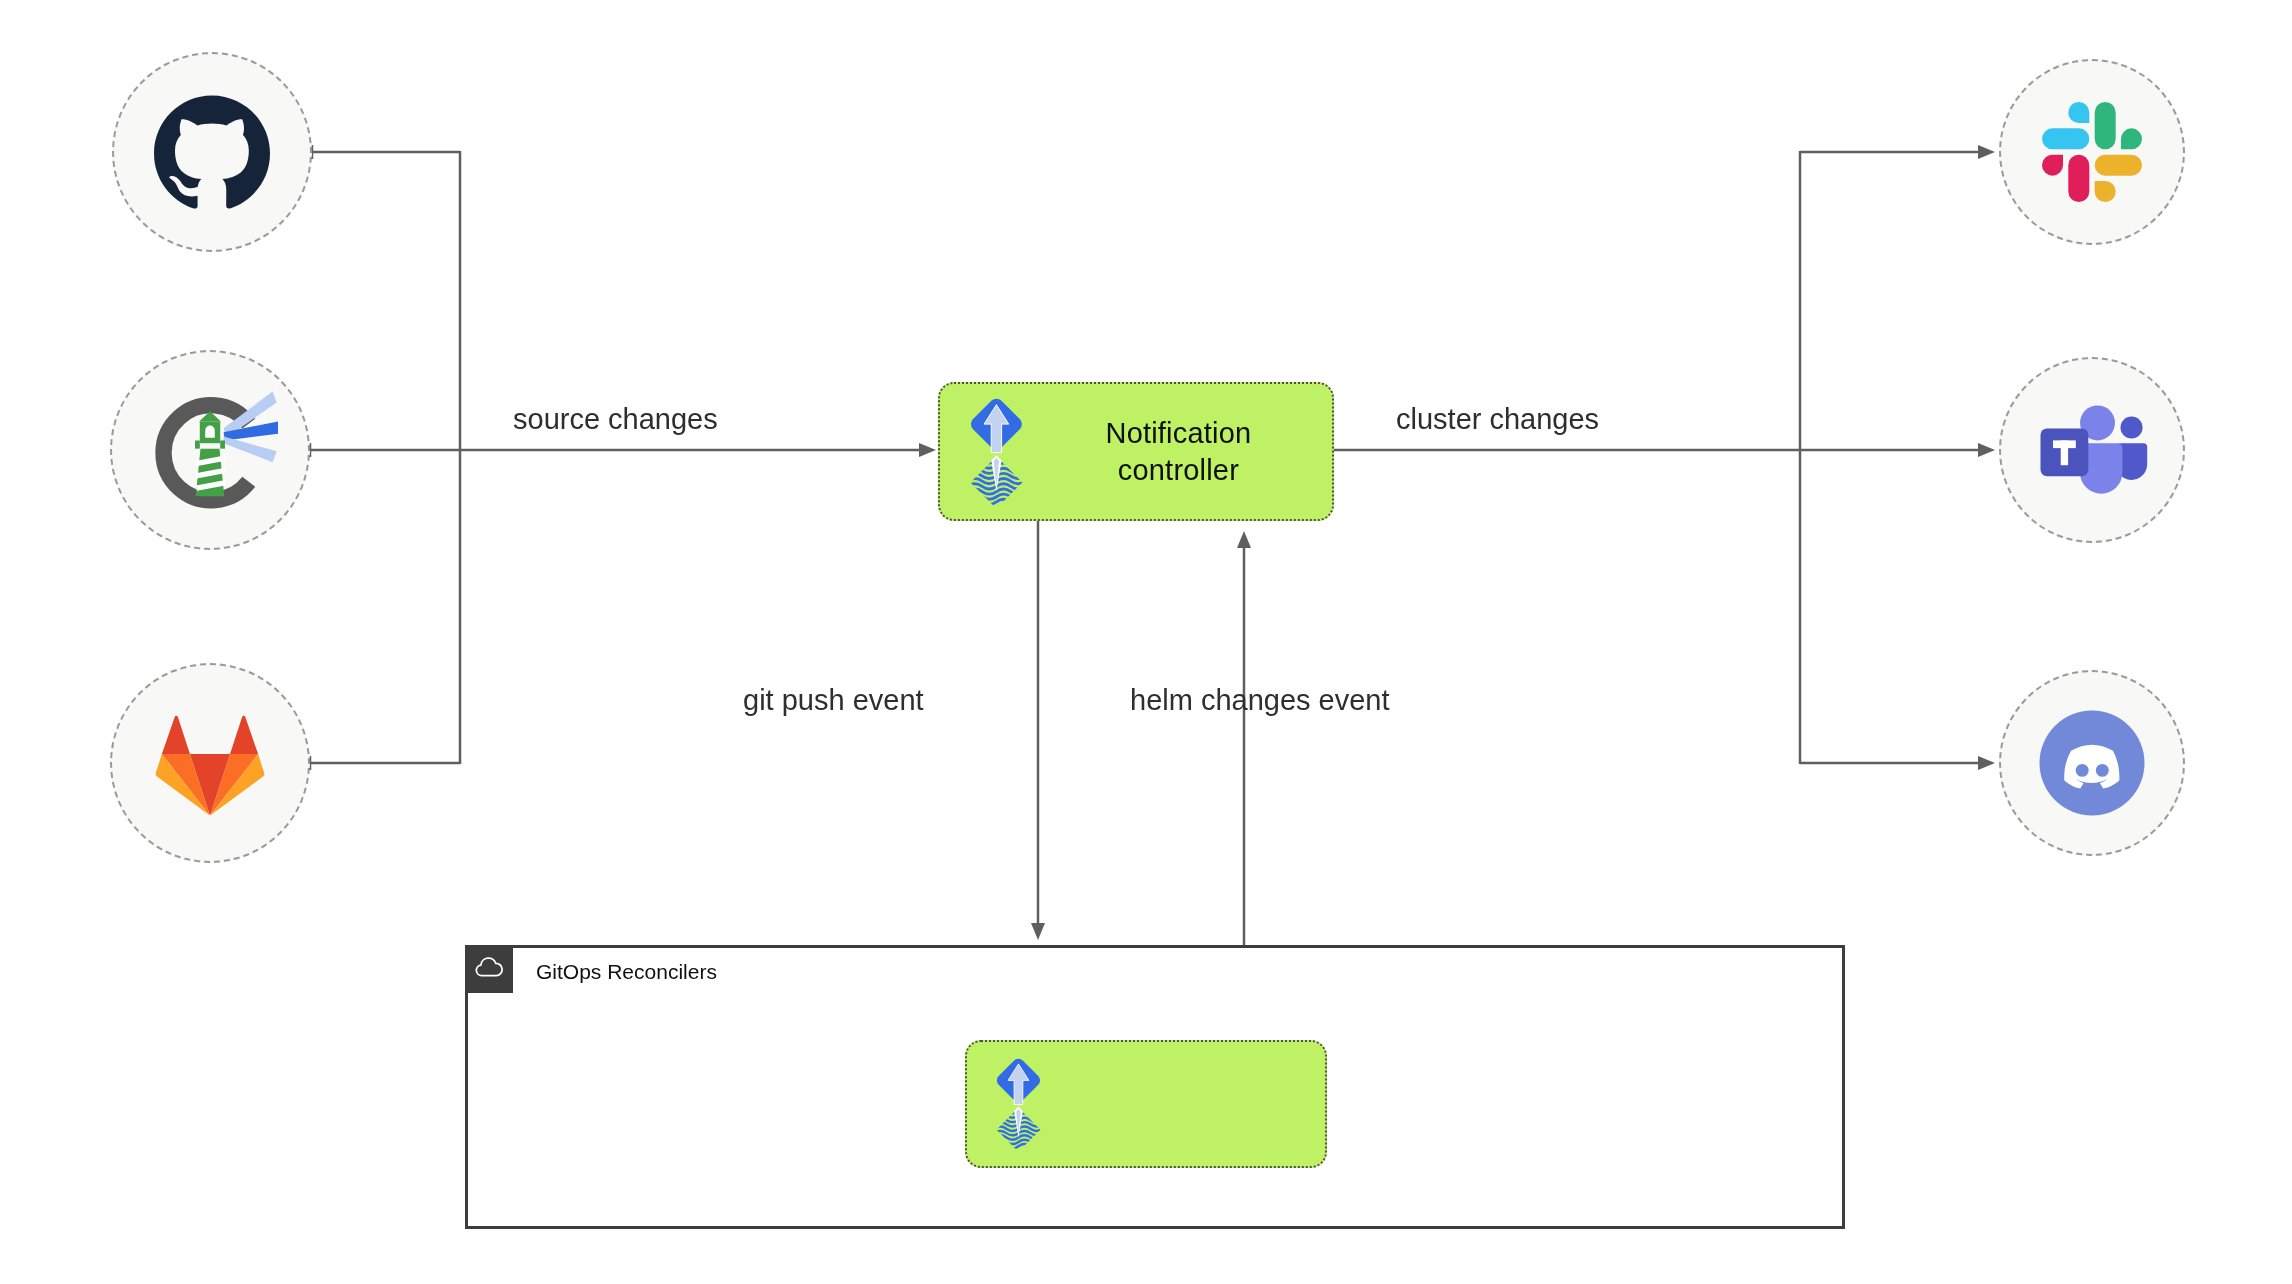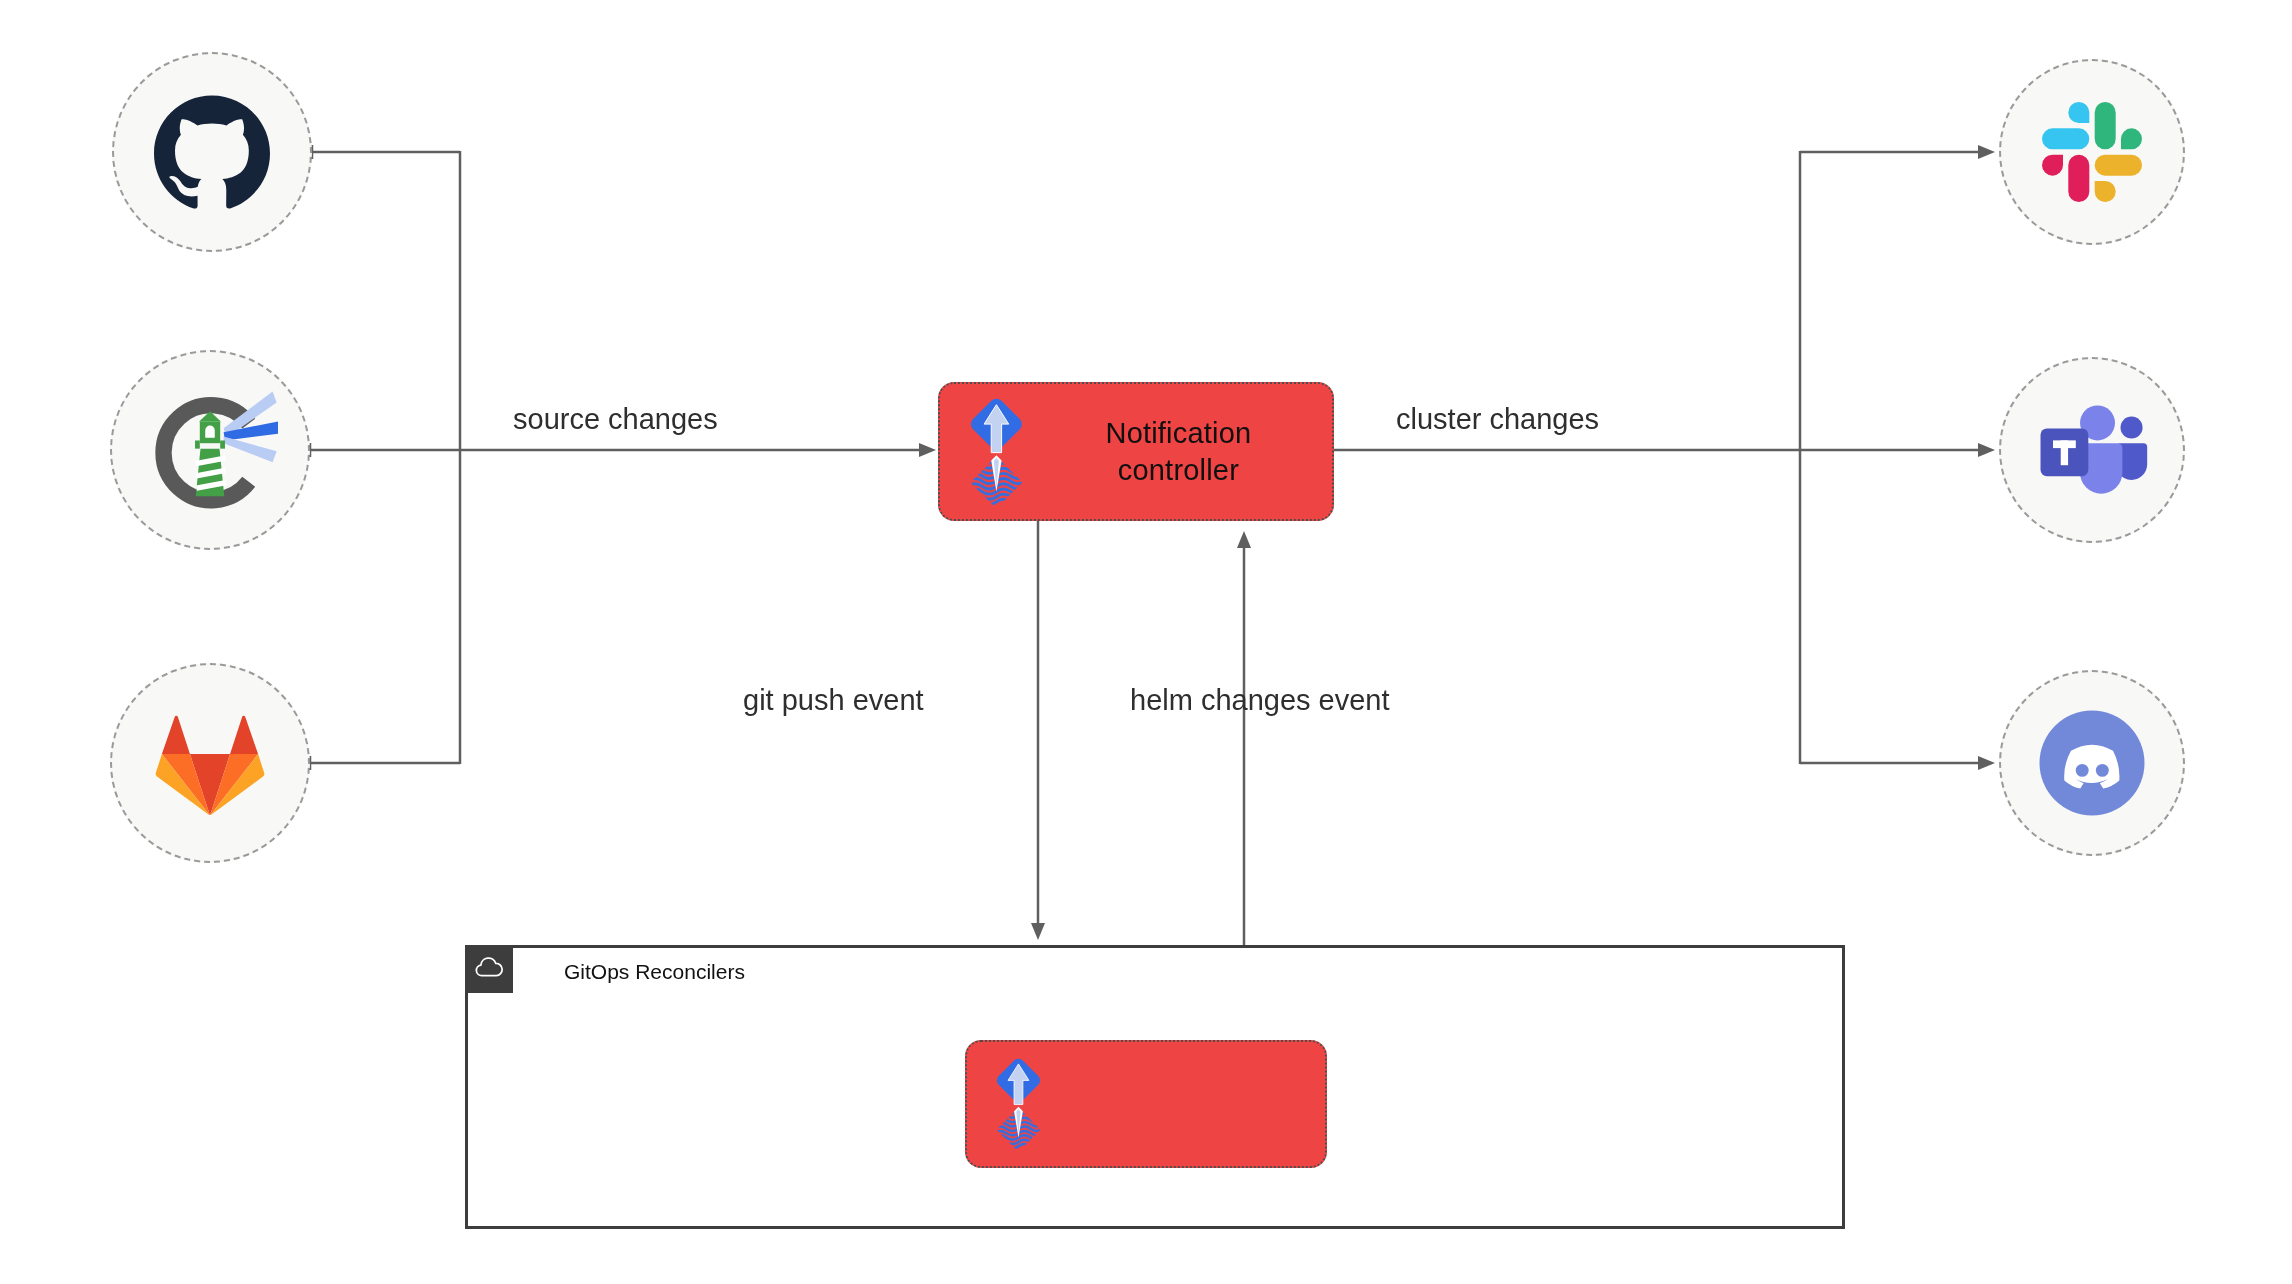--- a/index.html
+++ b/index.html
@@ -11,21 +11,21 @@
 
   
   .circle {
     position:absolute; box-sizing:border-box; border-radius:50%;
     background:#f8f8f6; border:2px dashed #9a9a9a;
     display:flex; align-items:center; justify-content:center;
   }
 
   
   .node {
-    position:absolute; box-sizing:border-box; background:#ef4444;
+    position:absolute; box-sizing:border-box; background:#bef264;
     border:2px dotted #4d4d4d; border-radius:16px;
     display:flex; align-items:center; padding:0 18px 0 24px; gap:14px;
   }
   .node-label {
     flex:1; text-align:center; font-size:29px; line-height:1.25;
     color:#101010; letter-spacing:0.2px;
   }
   .flux-slot { flex:0 0 auto; display:flex; align-items:center; }
   .flux-lg svg { height:118px; width:auto; display:block; }
   .flux-sm svg { height:100px; width:auto; display:block; }
@@ -33,21 +33,21 @@
   
   .container-box {
     position:absolute; box-sizing:border-box;
     border:3px solid #3d3d3d; background:#ffffff;
   }
   .badge {
     position:absolute; left:-3px; top:-3px; width:48px; height:48px;
     background:#3d3d3d; display:flex; align-items:center; justify-content:center;
   }
   .container-title {
-    position:absolute; left:68px; top:12px; font-size:21px; color:#111111;margin-left:28px;
+    position:absolute; left:68px; top:12px; font-size:21px; color:#111111;
   }
 
   
   .edge-label {
     position:absolute; width:320px; text-align:left;
     font-size:29px; color:#2e2e2e; white-space:nowrap;
   }
   .icon-wrap { display:flex; align-items:center; justify-content:center; }
 </style>
 </head>

